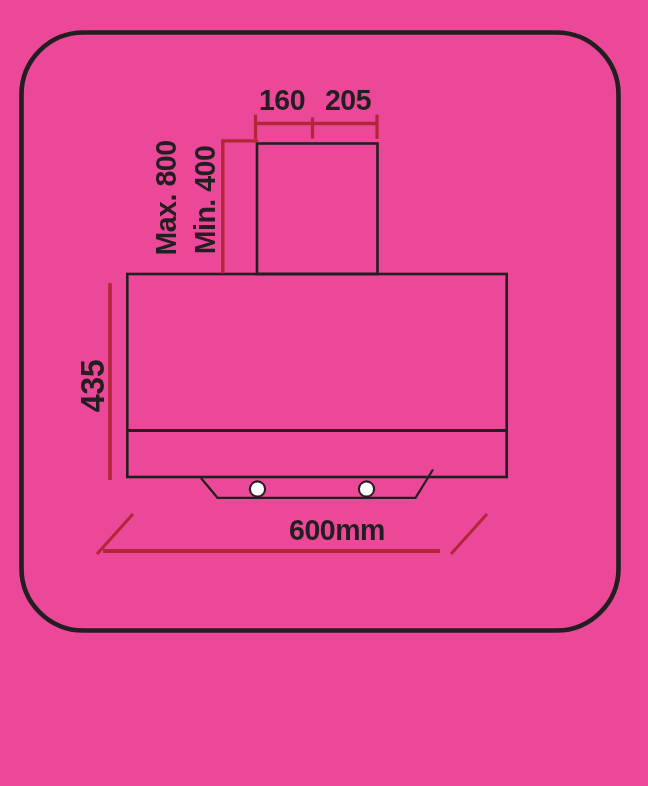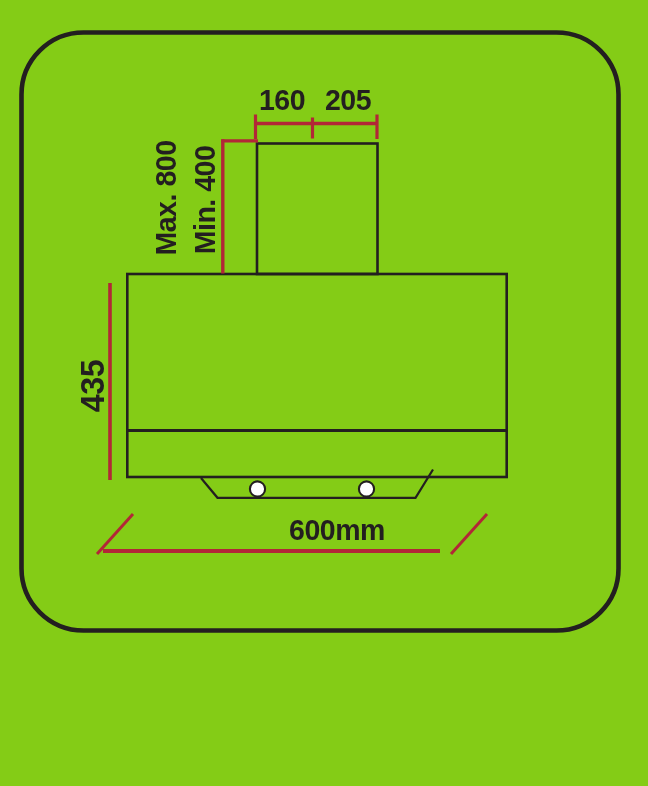--- a/index.html
+++ b/index.html
@@ -1,21 +1,21 @@
 <!DOCTYPE html>
 <html><head>
 <meta charset="utf-8">
 <style>
   * { margin: 0; padding: 0; box-sizing: border-box; }
   html, body { background: #ffffff; }
   .canvas {
     position: relative;
     width: 648px;
     height: 786px;
-    background: #84cc16;
+    background: #ec4899;
     overflow: hidden;
     font-family: "Liberation Sans", sans-serif;
   }
   .drawing {
     position: absolute;
     left: 0; top: 0;
   }
   .lbl {
     position: absolute;
     font-family: "Liberation Sans", sans-serif;

